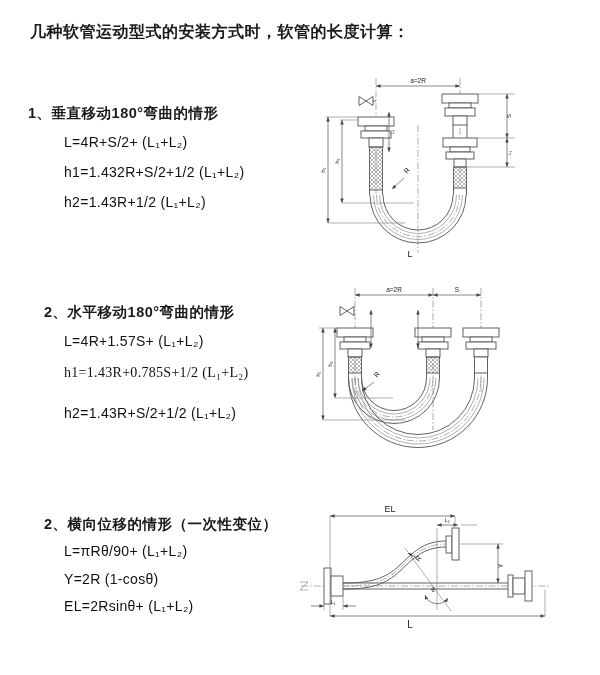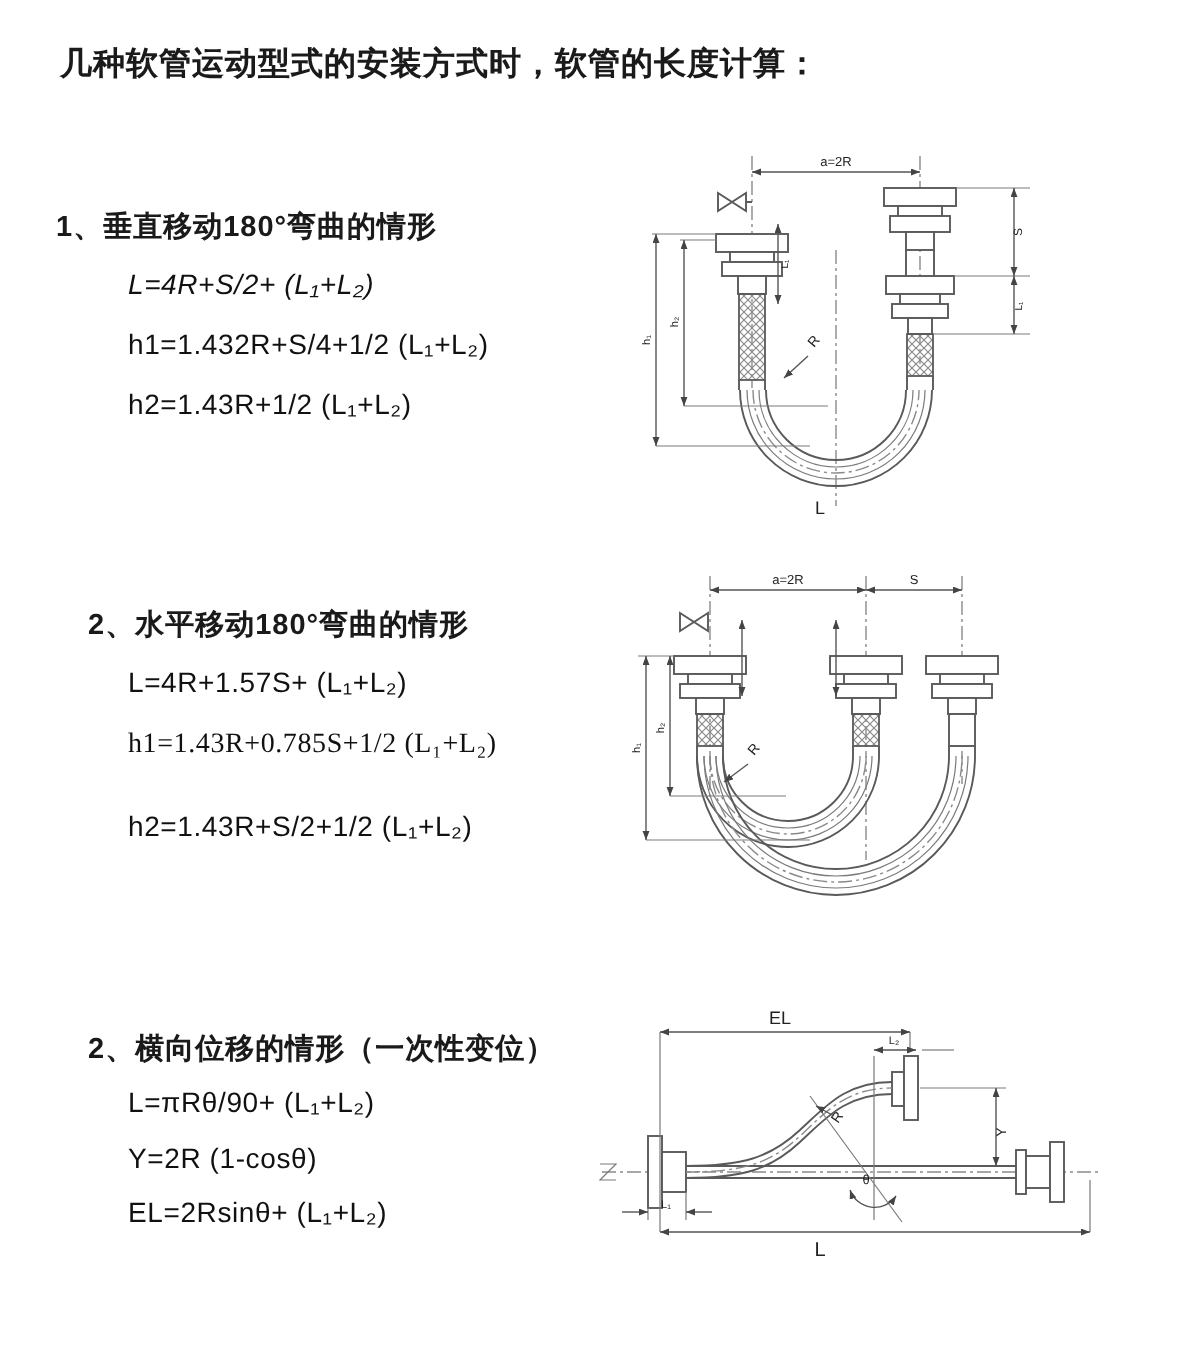--- a/index.html
+++ b/index.html
@@ -7,21 +7,21 @@
     width:600px;height:675px;position:relative;overflow:hidden;
     background:#ffffff;
     font-family:"Liberation Sans","DejaVu Sans",sans-serif;
     color:#1a1a1a;
   }
   .abs{position:absolute;}
   .doc-title{left:30px;top:22px;font-size:16px;font-weight:600;letter-spacing:.5px;}
   .sec-heading{font-size:14.5px;font-weight:600;letter-spacing:.5px;}
   .formula{font-size:14px;font-weight:500;letter-spacing:.3px;color:#111;}
   
-  #h1{left:28px;top:104px;} #f10{left:64px;top:134px;font-style:italic;} #f11{left:64px;top:164px;} #f12{left:64px;top:194px;}
+  #h1{left:28px;top:104px;} #f10{left:64px;top:134px;} #f11{left:64px;top:164px;} #f12{left:64px;top:194px;}
   
   #h2{left:44px;top:303px;} #f20{left:64px;top:333px;} #f21{left:64px;top:365px;font-family:Liberation Serif, serif;} #f22{left:64px;top:393px;margin-top:12px;}
   
   #h3{left:44px;top:515px;} #f30{left:64px;top:543px;} #f31{left:64px;top:571px;} #f32{left:64px;top:598px;}
   
   #diag1{left:310px;top:70px;} #diag2{left:305px;top:280px;} #diag3{left:295px;top:498px;}
   svg{overflow:visible;}
   .ln{stroke:#5a5a5a;stroke-width:.95;fill:none;}
   .fit{stroke:#5a5a5a;stroke-width:.95;fill:#ffffff;}
   .thin{stroke:#7a7a7a;stroke-width:.6;fill:none;}
@@ -29,21 +29,21 @@
   .dim{stroke:#555;stroke-width:.7;fill:none;}
   text.lbl{fill:#222;font-family:"Liberation Sans","DejaVu Sans",sans-serif;}
 </style>
 </head>
 <body>
 
 <div class="abs doc-title">几种软管运动型式的安装方式时，软管的长度计算：</div>
 
 <div class="abs sec-heading" id="h1">1、垂直移动180°弯曲的情形</div>
 <div class="abs formula" id="f10">L=4R+S/2+ (L₁+L₂)</div>
-<div class="abs formula" id="f11">h1=1.432R+S/4+1/2 (L₁+L₂)</div>
+<div class="abs formula" id="f11">h1=1.432R+S/2+1/2 (L₁+L₂)</div>
 <div class="abs formula" id="f12">h2=1.43R+1/2 (L₁+L₂)</div>
 
 <div class="abs sec-heading" id="h2">2、水平移动180°弯曲的情形</div>
 <div class="abs formula" id="f20">L=4R+1.57S+ (L₁+L₂)</div>
 <div class="abs formula" id="f21">h1=1.43R+0.785S+1/2 (L₁+L₂)</div>
 <div class="abs formula" id="f22">h2=1.43R+S/2+1/2 (L₁+L₂)</div>
 
 <div class="abs sec-heading" id="h3">2、横向位移的情形（一次性变位）</div>
 <div class="abs formula" id="f30">L=πRθ/90+ (L₁+L₂)</div>
 <div class="abs formula" id="f31">Y=2R (1-cosθ)</div>

